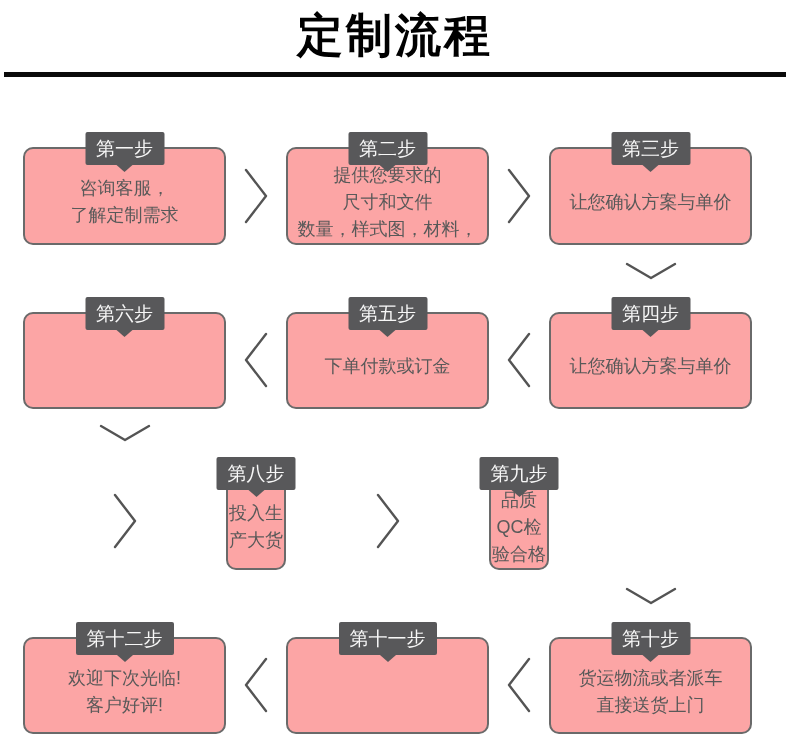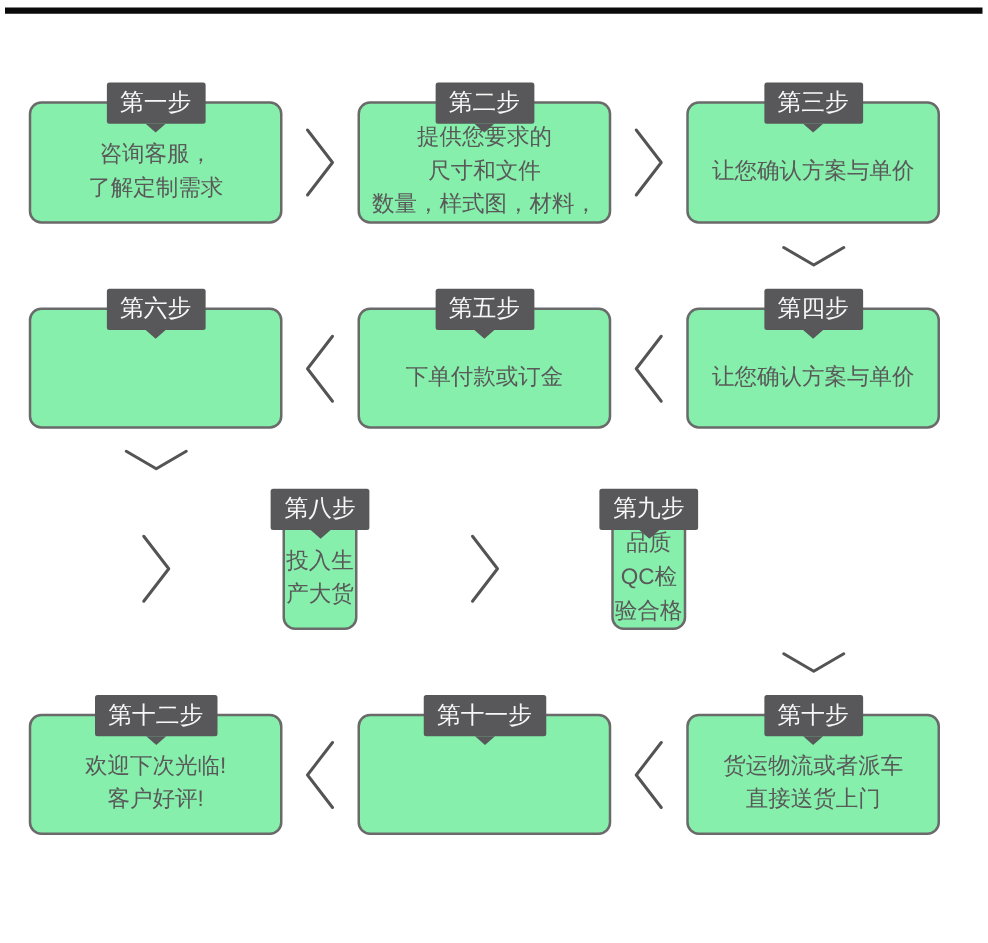--- a/index.html
+++ b/index.html
@@ -51,21 +51,21 @@
   .step-box {
     position: relative;
     border: 2px solid var(--box-border, #6a6a6a);
     border-radius: 10px;
     box-sizing: border-box;
     display: flex;
     flex-direction: column;
     justify-content: center;
     align-items: center;
     padding-top: 13px;
-    background: #86efac;
+    background: #fca5a5;
   }
   .step-tab {
     position: absolute;
     top: -17px;
     left: 50%;
     transform: translateX(-50%);
     background: var(--tab-bg, #58585a);
     color: var(--tab-text, #fff);
     font-size: 19px;
     line-height: 1;
@@ -97,20 +97,21 @@
     align-items: center;
     color: var(--arrow, #555);
   }
   .arrow-down-cell { color: var(--arrow, #555); }
   svg { display: block; }
 </style>
 </head>
 <body>
 
 <div class="page">
+  <div class="page-title">定制流程</div>
   <div class="title-divider"></div>
   <div class="flow">
       <div class="flow-row">
         <div class="step-box">
           <span class="step-tab">第一步</span>
           <div class="step-lines">
             <div>咨询客服，</div>
             <div>了解定制需求</div>
           </div>
         </div>

